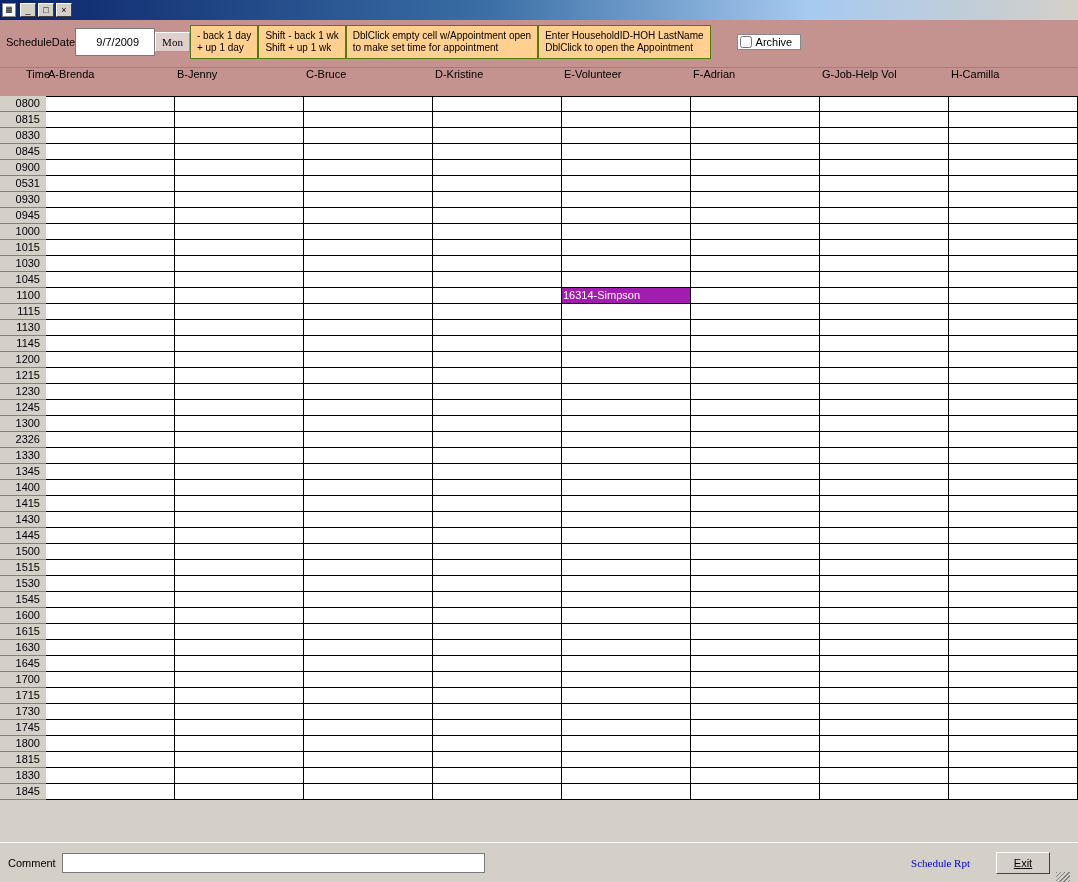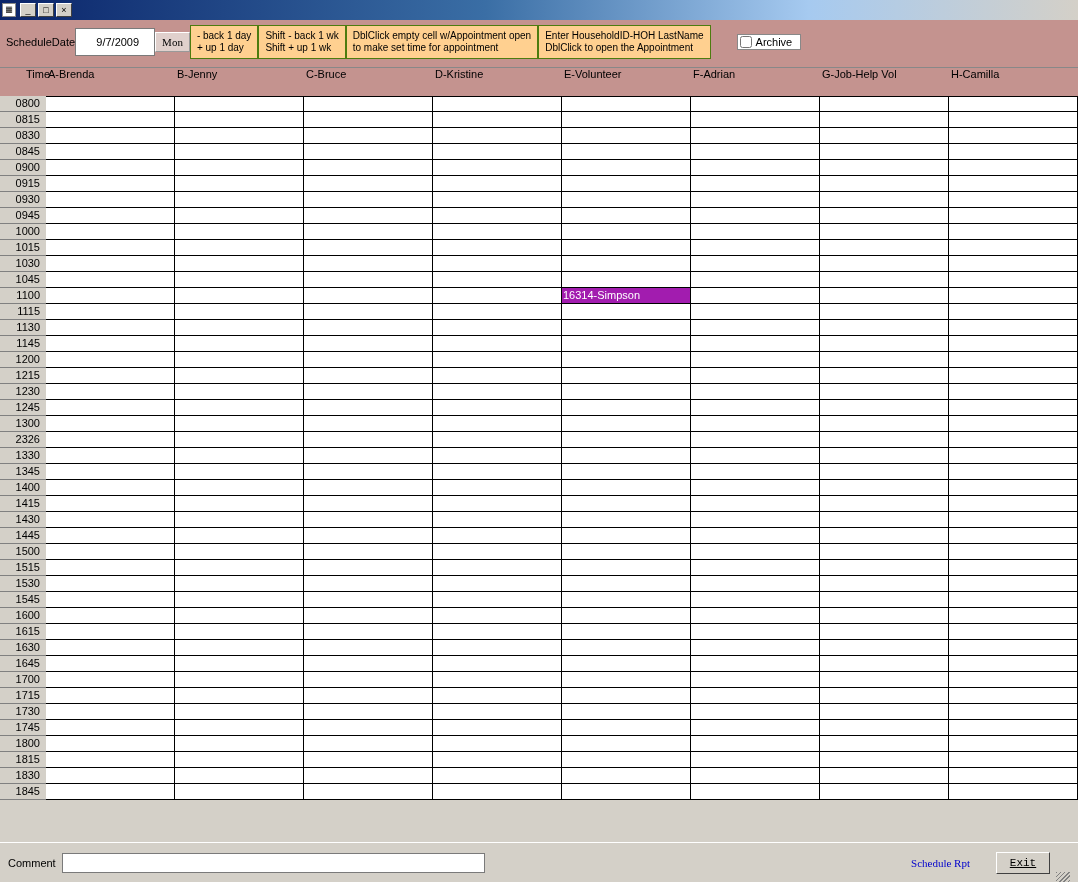--- a/index.html
+++ b/index.html
@@ -174,21 +174,21 @@
   }
   .exit-btn {
     height: 22px;
     width: 54px;
     background: #d4d0c8;
     border: 1px solid #404040;
     border-top-color: #fff;
     border-left-color: #fff;
     font-size: 11px;
     cursor: pointer;
-    font-family: Liberation Mono, monospace;
+    font-family: Liberation Sans, sans-serif;
     text-decoration: underline;
     text-decoration-color: #000;
   }
   .resize-grip {
     width: 14px; height: 14px;
     align-self: flex-end;
     margin-bottom: -4px;
     background: repeating-linear-gradient(135deg, #808080 0 1px, transparent 1px 3px);
   }
 </style>
@@ -293,21 +293,21 @@
         <div class="apt-cell"></div>
         <div class="apt-cell"></div>
         <div class="apt-cell"></div>
         <div class="apt-cell"></div>
         <div class="apt-cell"></div>
         <div class="apt-cell"></div>
         <div class="apt-cell"></div>
         <div class="apt-cell"></div>
       </div>
       <div class="grid-row">
-        <div class="time-cell">0915</div>
+        <div class="time-cell">0531</div>
         <div class="apt-cell"></div>
         <div class="apt-cell"></div>
         <div class="apt-cell"></div>
         <div class="apt-cell"></div>
         <div class="apt-cell"></div>
         <div class="apt-cell"></div>
         <div class="apt-cell"></div>
         <div class="apt-cell"></div>
       </div>
       <div class="grid-row">

